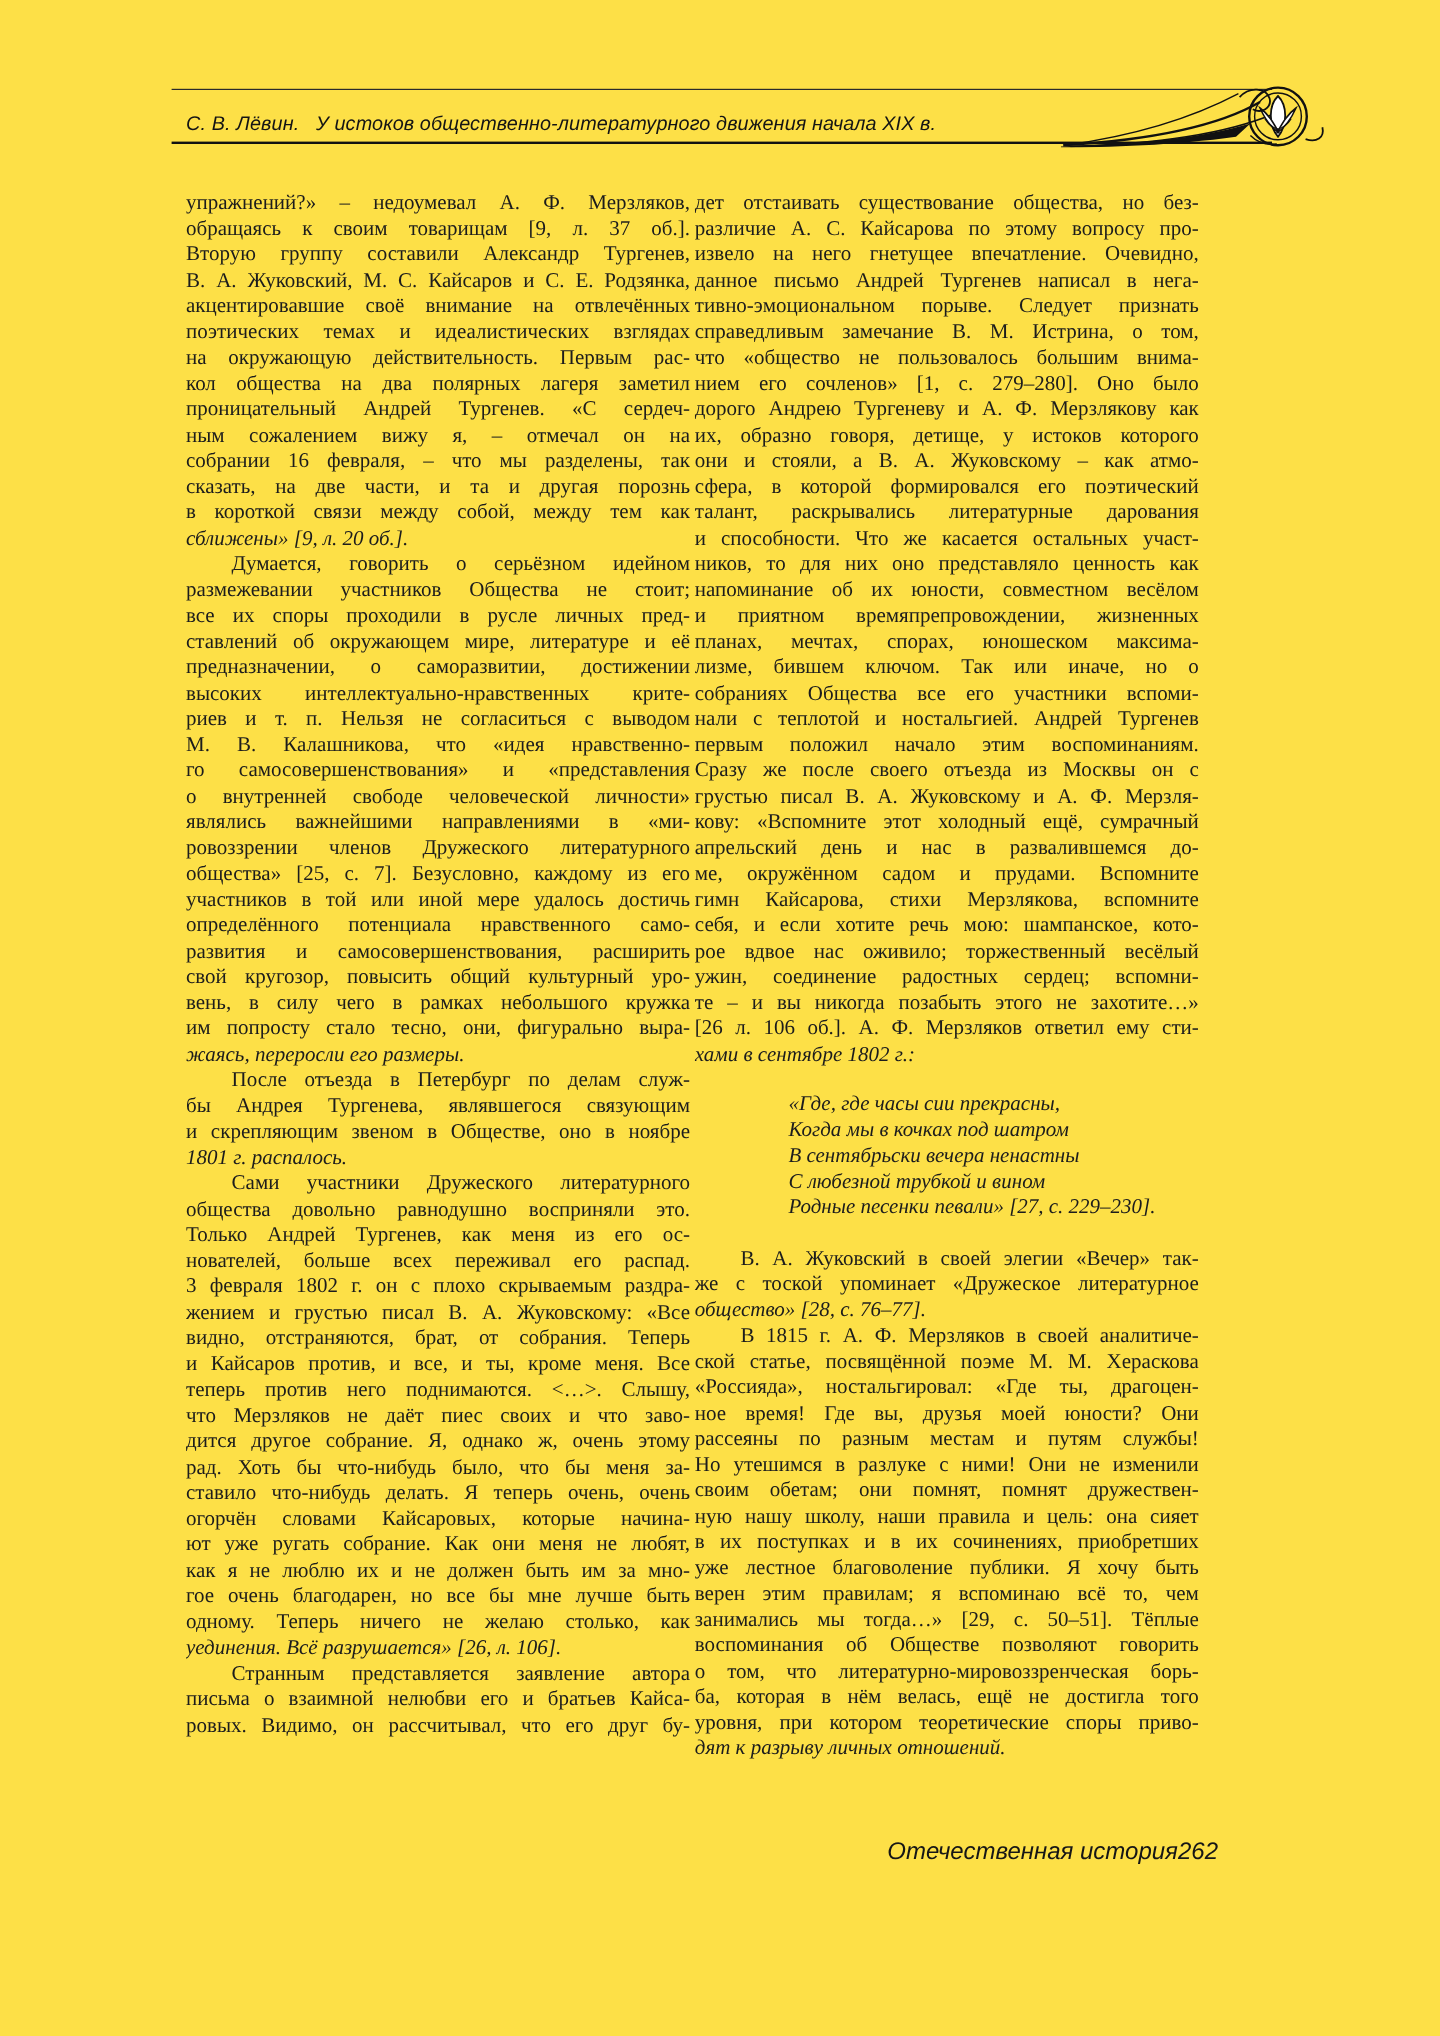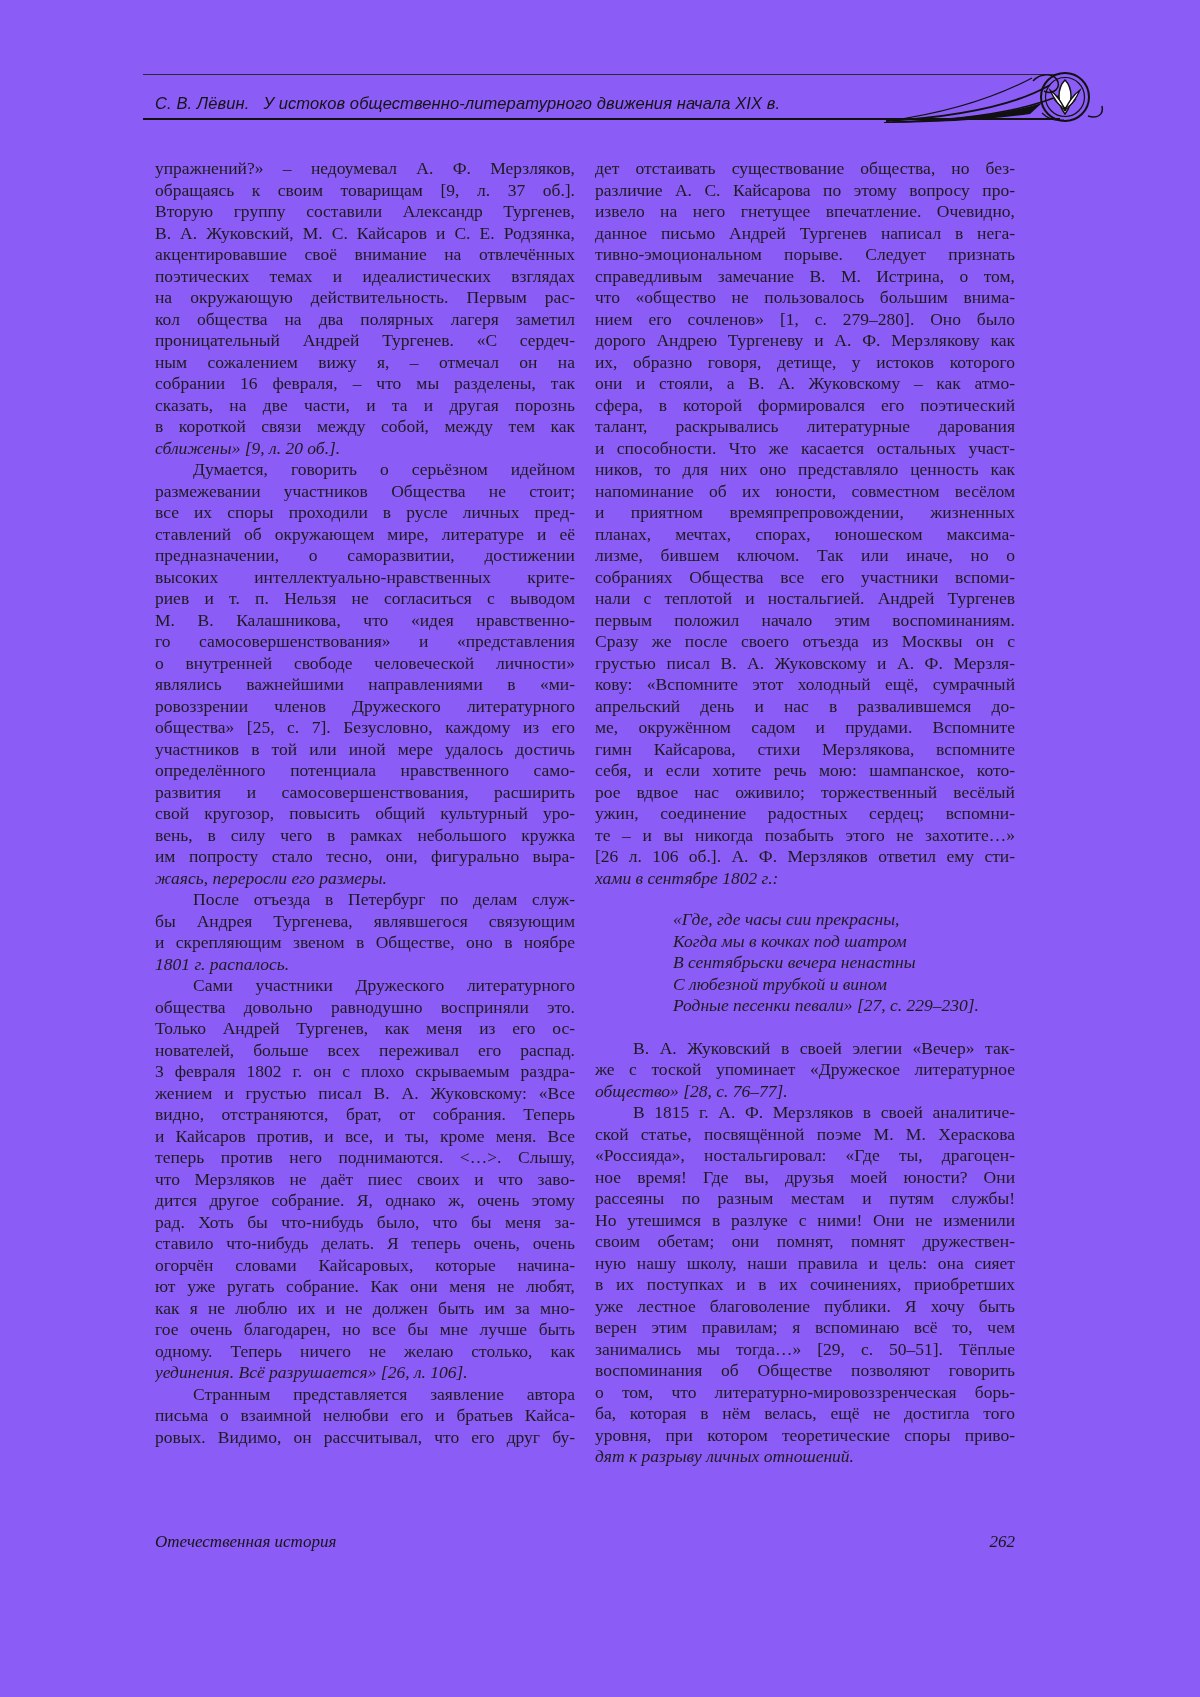--- a/index.html
+++ b/index.html
@@ -1,54 +1,54 @@
 <!DOCTYPE html>
 <html><head>
 <meta charset="utf-8">
 <style>
   html,body { margin:0; padding:0; background:#e8e8e8; }
   .page {
     position:relative; width:1200px; height:1697px; margin:0 auto;
-    background:#8b5cf6; color:#1c1c1c;
+    background:#fde047; color:#1c1c1c;
     font-family:"Liberation Serif", serif;
     overflow:hidden;
   }
   
   .header { position:absolute; left:143px; top:74px; width:917px; height:46px; }
   .rule-top { position:absolute; left:0; right:0; top:0; height:1px; background:#2a2a2a; }
   .rule-bottom { position:absolute; left:0; right:0; bottom:0; height:2.5px; background:#111; }
   .running-head {
     position:absolute; left:12px; bottom:7px; white-space:nowrap;
     font-family:"Liberation Sans", sans-serif; font-style:italic;
     font-size:16.5px; color:#141414; letter-spacing:0.1px;
   }
   .running-head .author { margin-right:14px; }
   .ornament { position:absolute; right:-46px; bottom:-3px; width:222px; height:54px; }
   
   .columns {
     position:absolute; left:155px; top:158px; width:860px;
-    display:flex; gap:20px; align-items:flex-start;
+    display:flex; gap:4px; align-items:flex-start;
   }
   .col { width:420px; font-size:17.5px; line-height:21.5px; }
   .para { margin:0; }
   .line {
     height:21.5px; overflow:hidden;
     text-align:justify; text-align-last:justify;
     white-space:normal; hyphens:none;
   }
   .line.last { text-align-last:left;font-style:italic; }
   .line.indent { text-indent:38px; }
   .verse { margin:20px 0 21px 0; }
   .verse .line { text-align:center; text-align-last:left; padding-left:78px; }
   
   .footer {
     position:absolute; left:155px; top:1532px; width:860px;
-    display:flex; justify-content:space-between; align-items:baseline;
-    font-family:Liberation Serif, serif; font-style:italic;
-    font-size:17px; color:#161616;
+    display:flex; justify-content:flex-end; align-items:baseline;
+    font-family:Liberation Sans, sans-serif; font-style:italic;
+    font-size:20px; color:#161616;
   }
 </style>
 </head>
 <body>
 
 <div class="page">
 
   <div class="header">
     <div class="rule-top"></div>
     <div class="running-head">

